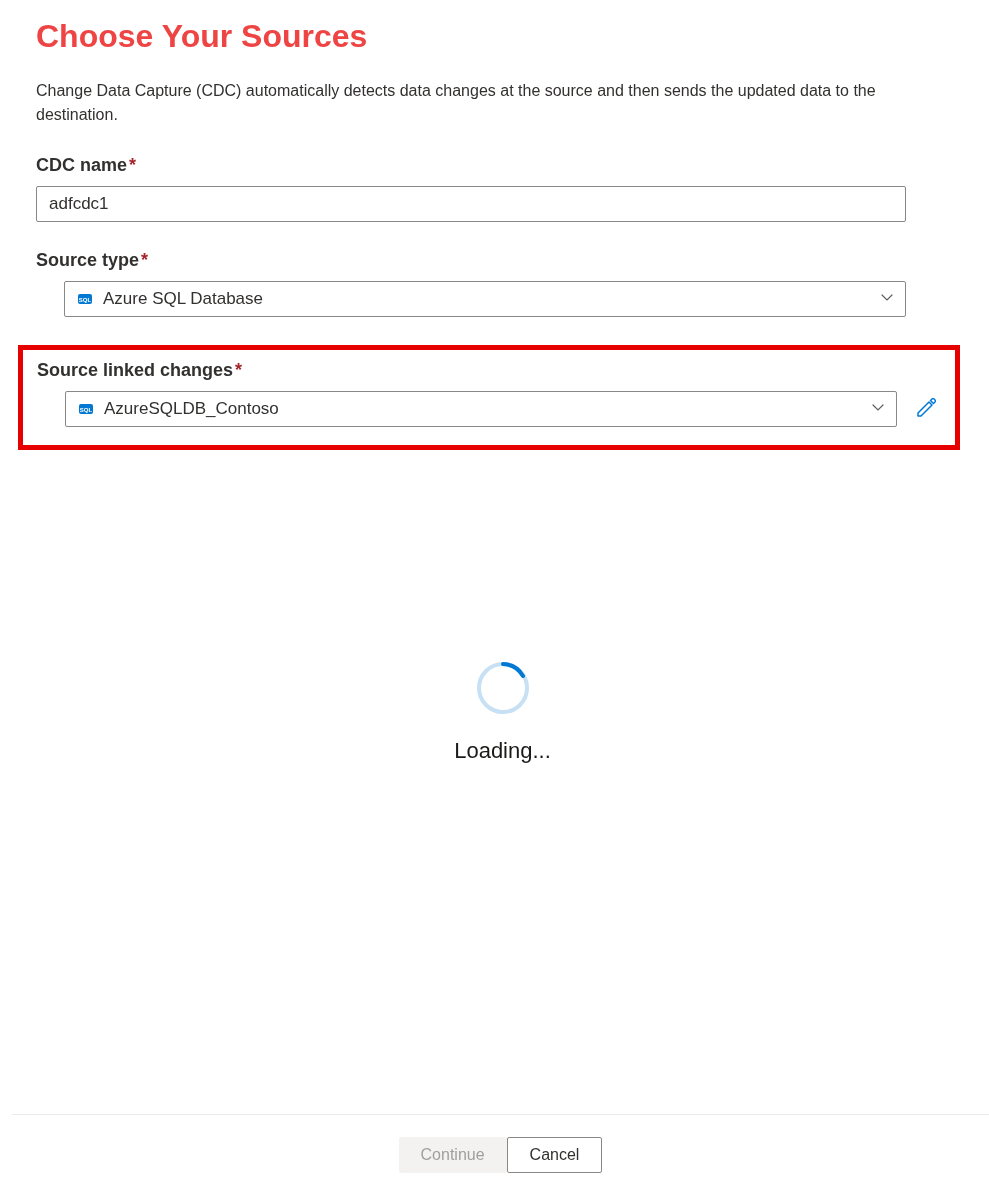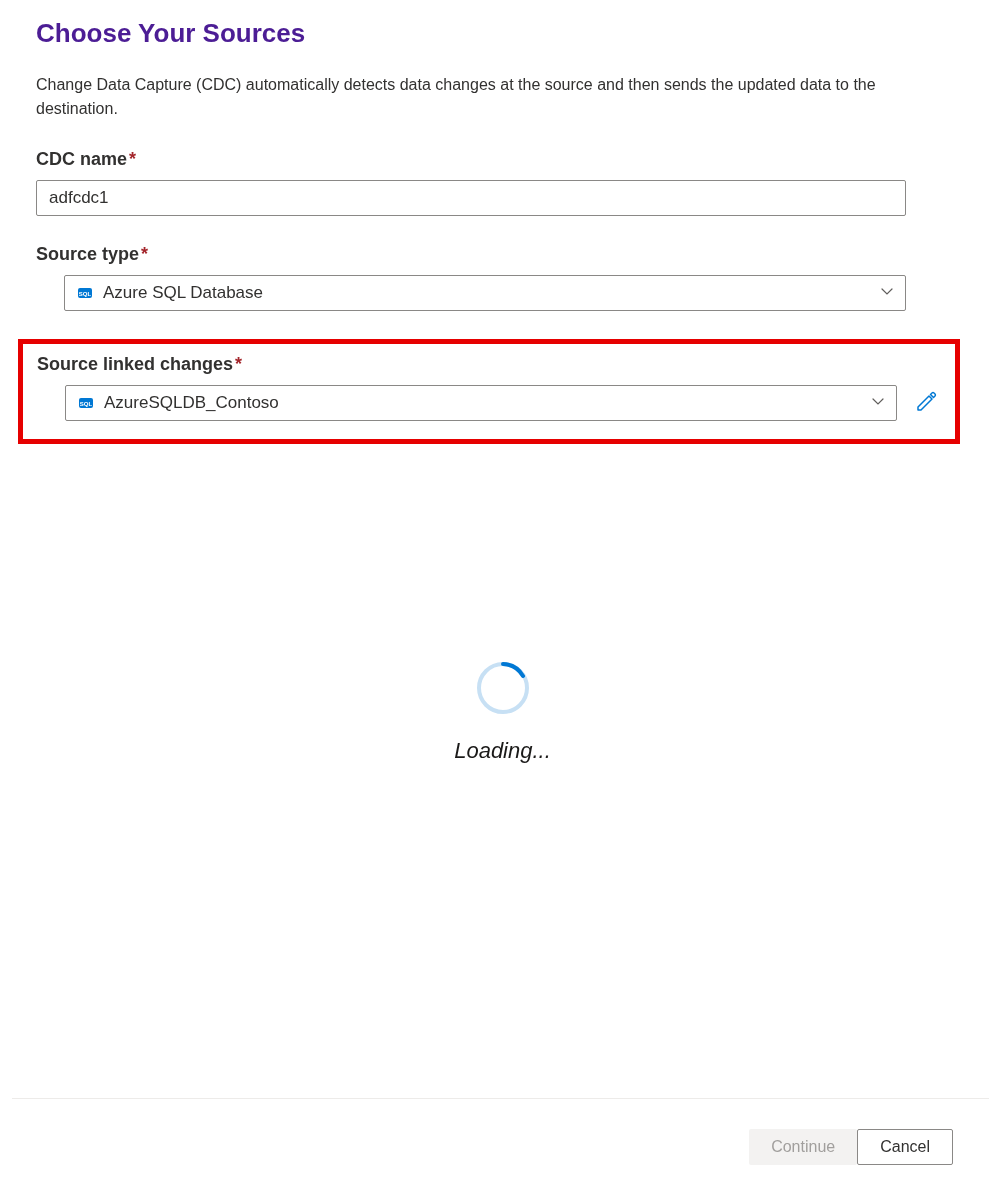--- a/index.html
+++ b/index.html
@@ -12,23 +12,23 @@
       background: #ffffff;
       width: 989px;
       height: 1194px;
       position: relative;
       color: #323130;
     }
     .content {
       padding: 18px 36px 0 36px;
     }
     h1 {
-      font-size: 26px;
+      font-size: 32px;
       font-weight: 600;
-      color: #4c1d95;
+      color: #ef4444;
       margin-bottom: 24px;
     }
     .description {
       font-size: 16px;
       color: #323130;
       line-height: 1.5;
       margin-bottom: 28px;
       max-width: 880px;
     }
     .field-group {
@@ -109,41 +109,40 @@
     }
     .loading-area {
       position: absolute;
       left: 16px;
       right: 0;
       top: 660px;
       display: flex;
       flex-direction: column;
       align-items: center;
       gap: 22px;
-      font-style: italic;
     }
     .spinner {
       width: 56px;
       height: 56px;
       border-radius: 50%;
     }
     .loading-text {
       font-size: 22px;
       color: #1b1a19;
     }
     .footer {
       position: absolute;
       bottom: 0;
       left: 12px;
       right: 0;
-      height: 96px;
+      height: 80px;
       border-top: 1px solid #edebe9;
       display: flex;
       align-items: center;
-      justify-content: flex-end;
+      justify-content: center;
       padding: 0 36px;
     }
     .btn {
       height: 36px;
       padding: 0 22px;
       font-size: 16px;
       font-family: inherit;
       border-radius: 2px;
       cursor: pointer;
     }

